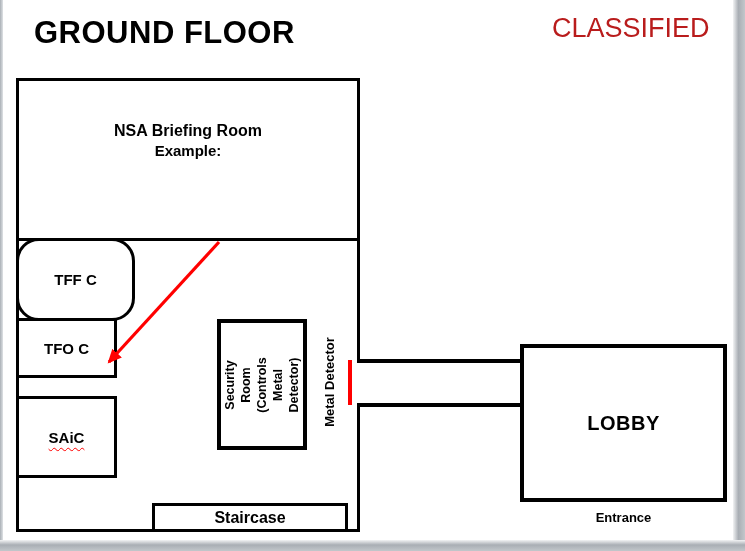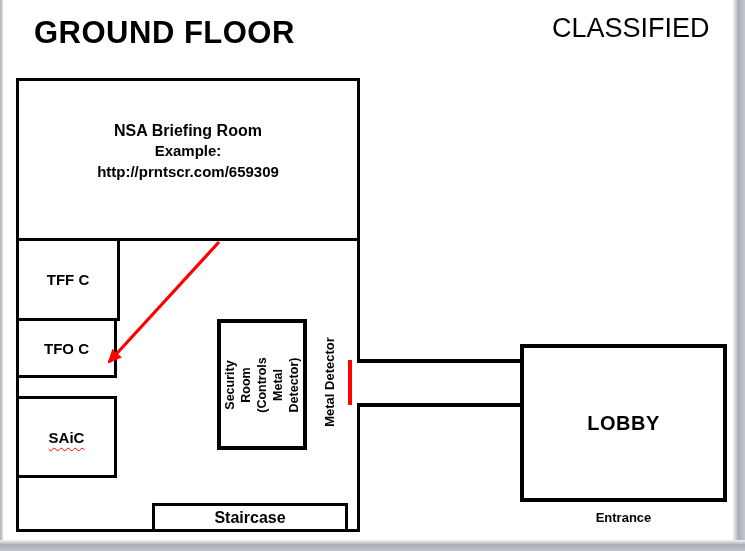--- a/index.html
+++ b/index.html
@@ -11,28 +11,28 @@
   .edge-left{position:absolute;left:0;top:0;width:3px;height:551px;
     background:linear-gradient(to right,#aab0b6,#dfe2e5);z-index:8;}
   .edge-right{position:absolute;left:733px;top:0;width:12px;height:551px;
     background:linear-gradient(to right,#f2f3f4,#a9aeb4 45%,#c2c7cb);z-index:8;}
   .edge-bottom{position:absolute;left:0;top:540px;width:745px;height:11px;
     background:linear-gradient(to bottom,#f2f3f4,#a9aeb4 45%,#c2c7cb);z-index:8;}
 
   .page-title{position:absolute;left:34px;top:15px;font-size:31px;font-weight:bold;
     letter-spacing:0.5px;white-space:nowrap;z-index:6;}
   .classified{position:absolute;left:552px;top:13px;font-size:27px;font-weight:400;
-    color:#000000;white-space:nowrap;z-index:6;}
+    color:#b91c1c;white-space:nowrap;z-index:6;}
 
   .wall{position:absolute;box-sizing:border-box;border:3px solid #000;background:transparent;}
   .wall-thick{position:absolute;box-sizing:border-box;border:4px solid #000;background:#fff;}
 
   .building{left:16px;top:78px;width:344px;height:454px;z-index:1;}
   .room-nsa{left:16px;top:78px;width:344px;height:163px;z-index:2;}
-  .room-tff{left:16px;top:238px;width:104px;height:83px;z-index:2;}
+  .room-tff{left:16px;top:238px;width:119px;height:83px;z-index:2;border-radius:23px;}
   .room-tfo{left:16px;top:318px;width:101px;height:60px;z-index:2;}
   .room-saic{left:16px;top:396px;width:101px;height:82px;z-index:2;}
   .room-security{left:217px;top:319px;width:90px;height:131px;z-index:2;}
   .room-staircase{left:152px;top:503px;width:196px;height:29px;z-index:2;background:#fff;}
   .room-lobby{left:520px;top:344px;width:207px;height:158px;z-index:2;}
 
   .doorway-gap{position:absolute;left:356px;top:363px;width:6px;height:40px;background:#fff;z-index:3;}
   .corridor-top{position:absolute;left:357px;top:359px;width:167px;height:4px;background:#000;z-index:4;}
   .corridor-bottom{position:absolute;left:357px;top:403px;width:167px;height:4px;background:#000;z-index:4;}
   .md-line{position:absolute;left:348px;top:360px;width:4px;height:45px;background:#FF0000;z-index:4;}
@@ -70,21 +70,20 @@
 
   <div class="page-title">GROUND FLOOR</div>
   <div class="classified">CLASSIFIED</div>
 
   <div class="wall building"></div>
 
   <div class="wall room-nsa"></div>
   <div class="nsa-text">
     <div class="nsa-title">NSA Briefing Room</div>
     <div class="nsa-example">Example:</div>
-    <div class="nsa-url">http://prntscr.com/659309</div>
   </div>
 
   <div class="wall room-tff center-label">
     <span>TFF C</span>
   </div>
   <div class="wall room-tfo center-label">
     <span>TFO C</span>
   </div>
   <div class="wall room-saic center-label">
     <span class="saic-text">SAiC</span>

